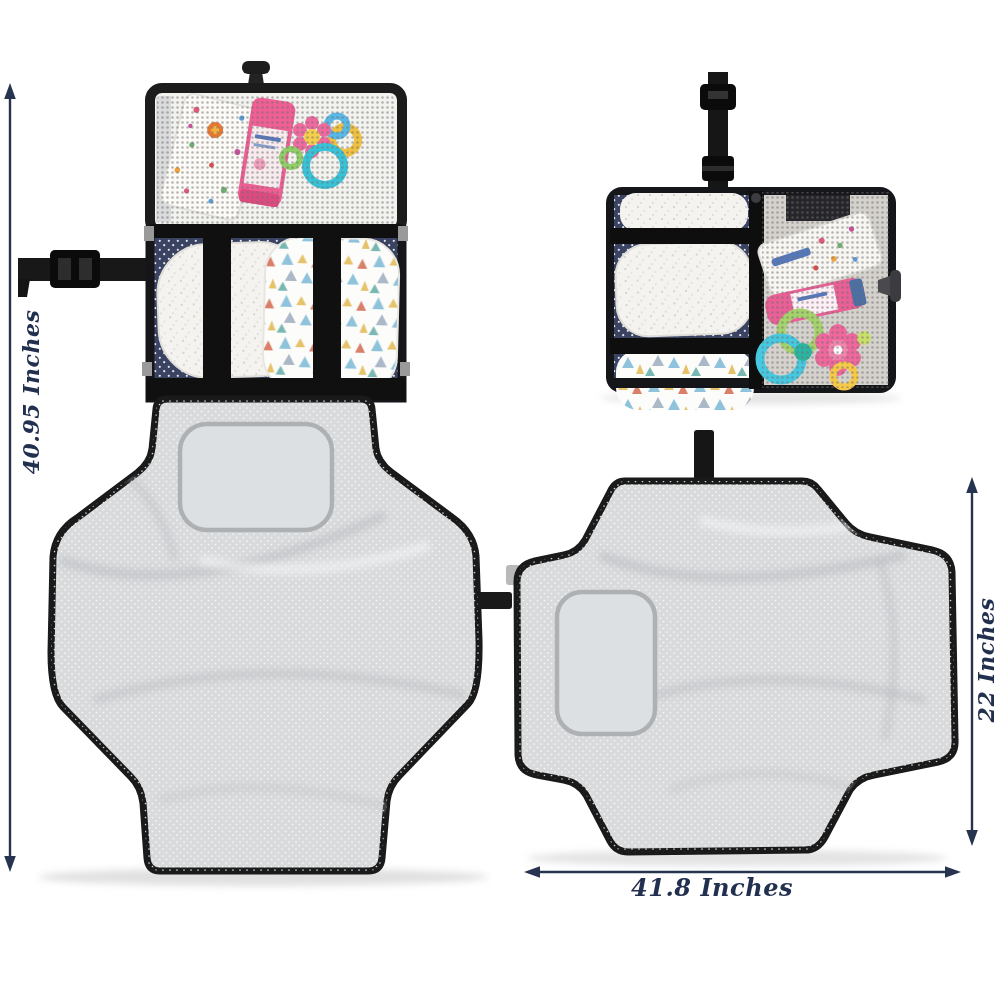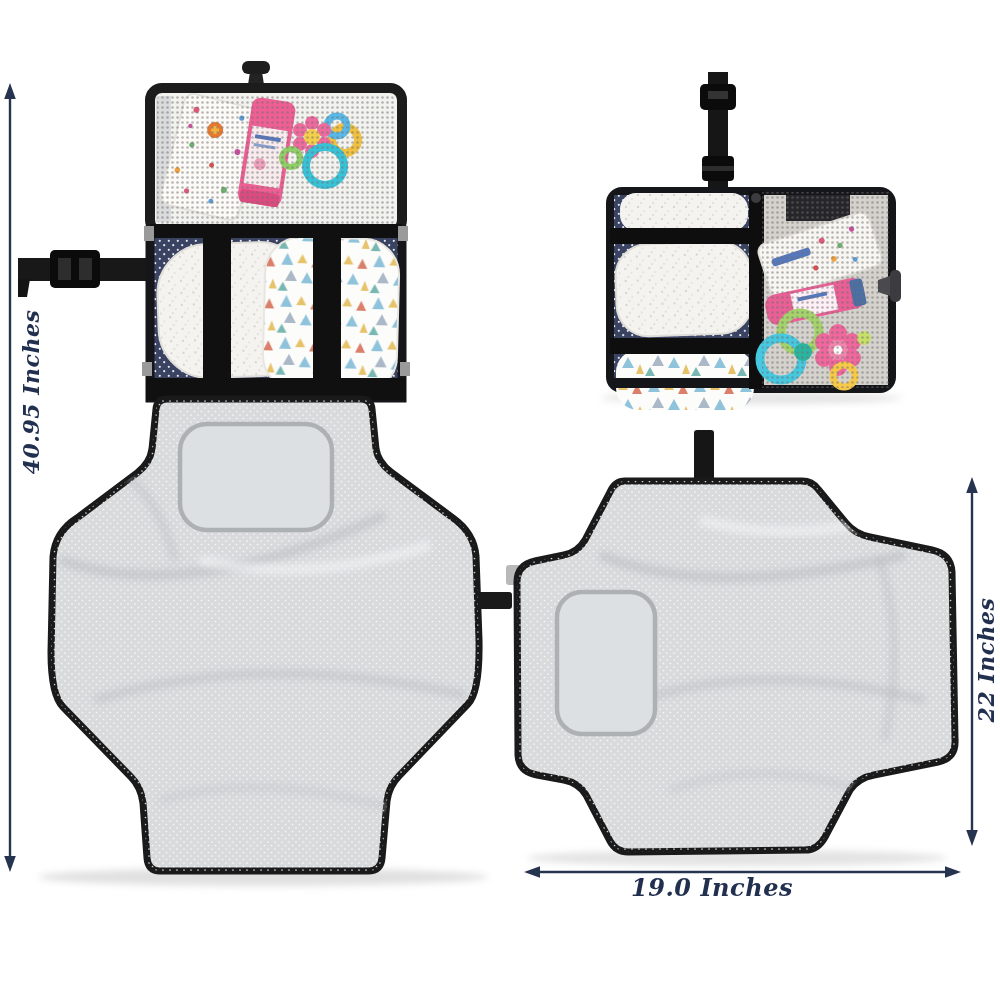--- a/index.html
+++ b/index.html
@@ -267,15 +267,15 @@
       <polygon points="972,477 966.2,493 977.8,493"></polygon>
       <polygon points="972,846 966.2,830 977.8,830"></polygon>
       <polygon points="524,872 540,866.2 540,877.8"></polygon>
       <polygon points="961,872 945,866.2 945,877.8"></polygon>
     </g>
   </g>
 </svg>
 
 <div class="dim-label rot" style="left:31px;top:392px;">40.95 Inches</div>
 <div class="dim-label rot" style="left:986px;top:660px;">22 Inches</div>
-<div class="dim-label flat" style="left:712px;top:887px;">19.0 Inches</div>
+<div class="dim-label flat" style="left:712px;top:887px;">41.8 Inches</div>
 
 </div>
 
 </body></html>

